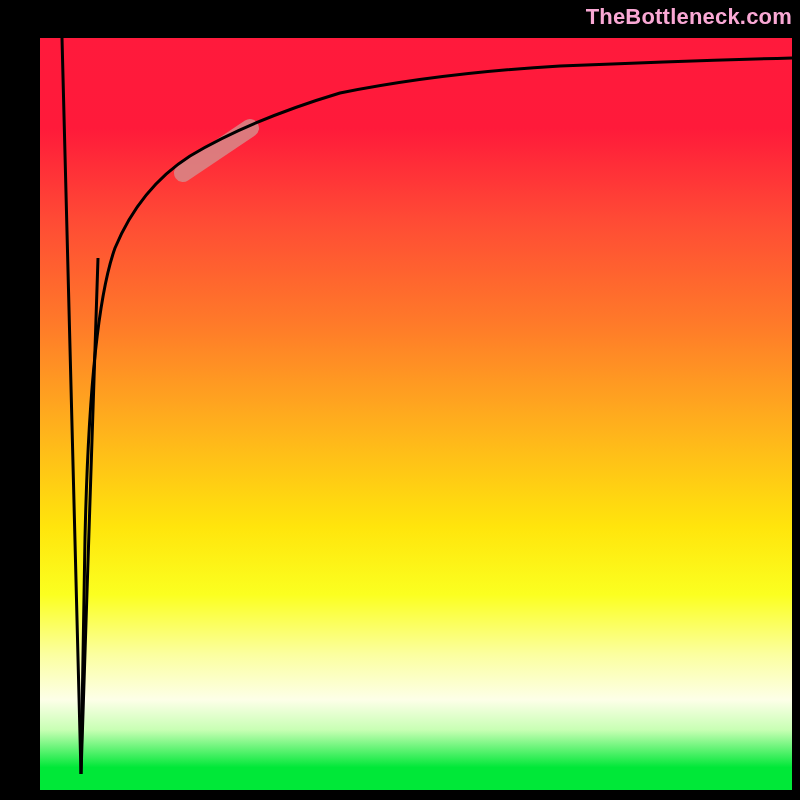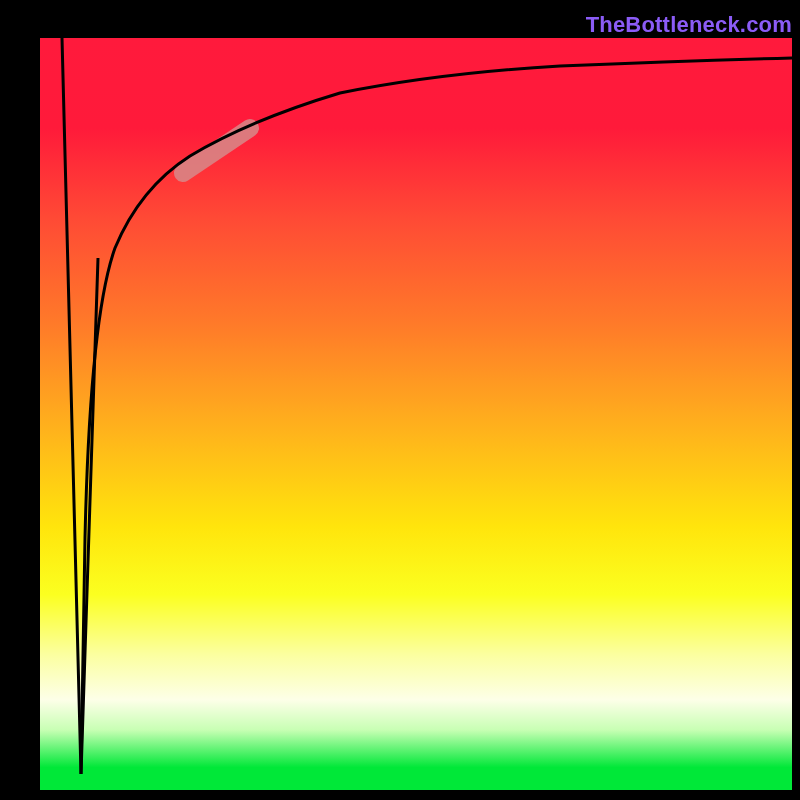--- a/index.html
+++ b/index.html
@@ -13,23 +13,23 @@
   }
 
   .stage {
     position: relative;
     width: 800px;
     height: 800px;
   }
 
   .watermark {
     position: absolute;
-    top: 12px;
+    top: 4px;
     right: 8px;
-    color: #8b5cf6;
+    color: #f9a8d4;
     font-size: 22px;
     font-weight: 600;
     letter-spacing: 0.2px;
     z-index: 10;
   }
 
   .plot-area {
     position: absolute;
     left: 40px;
     top: 38px;

